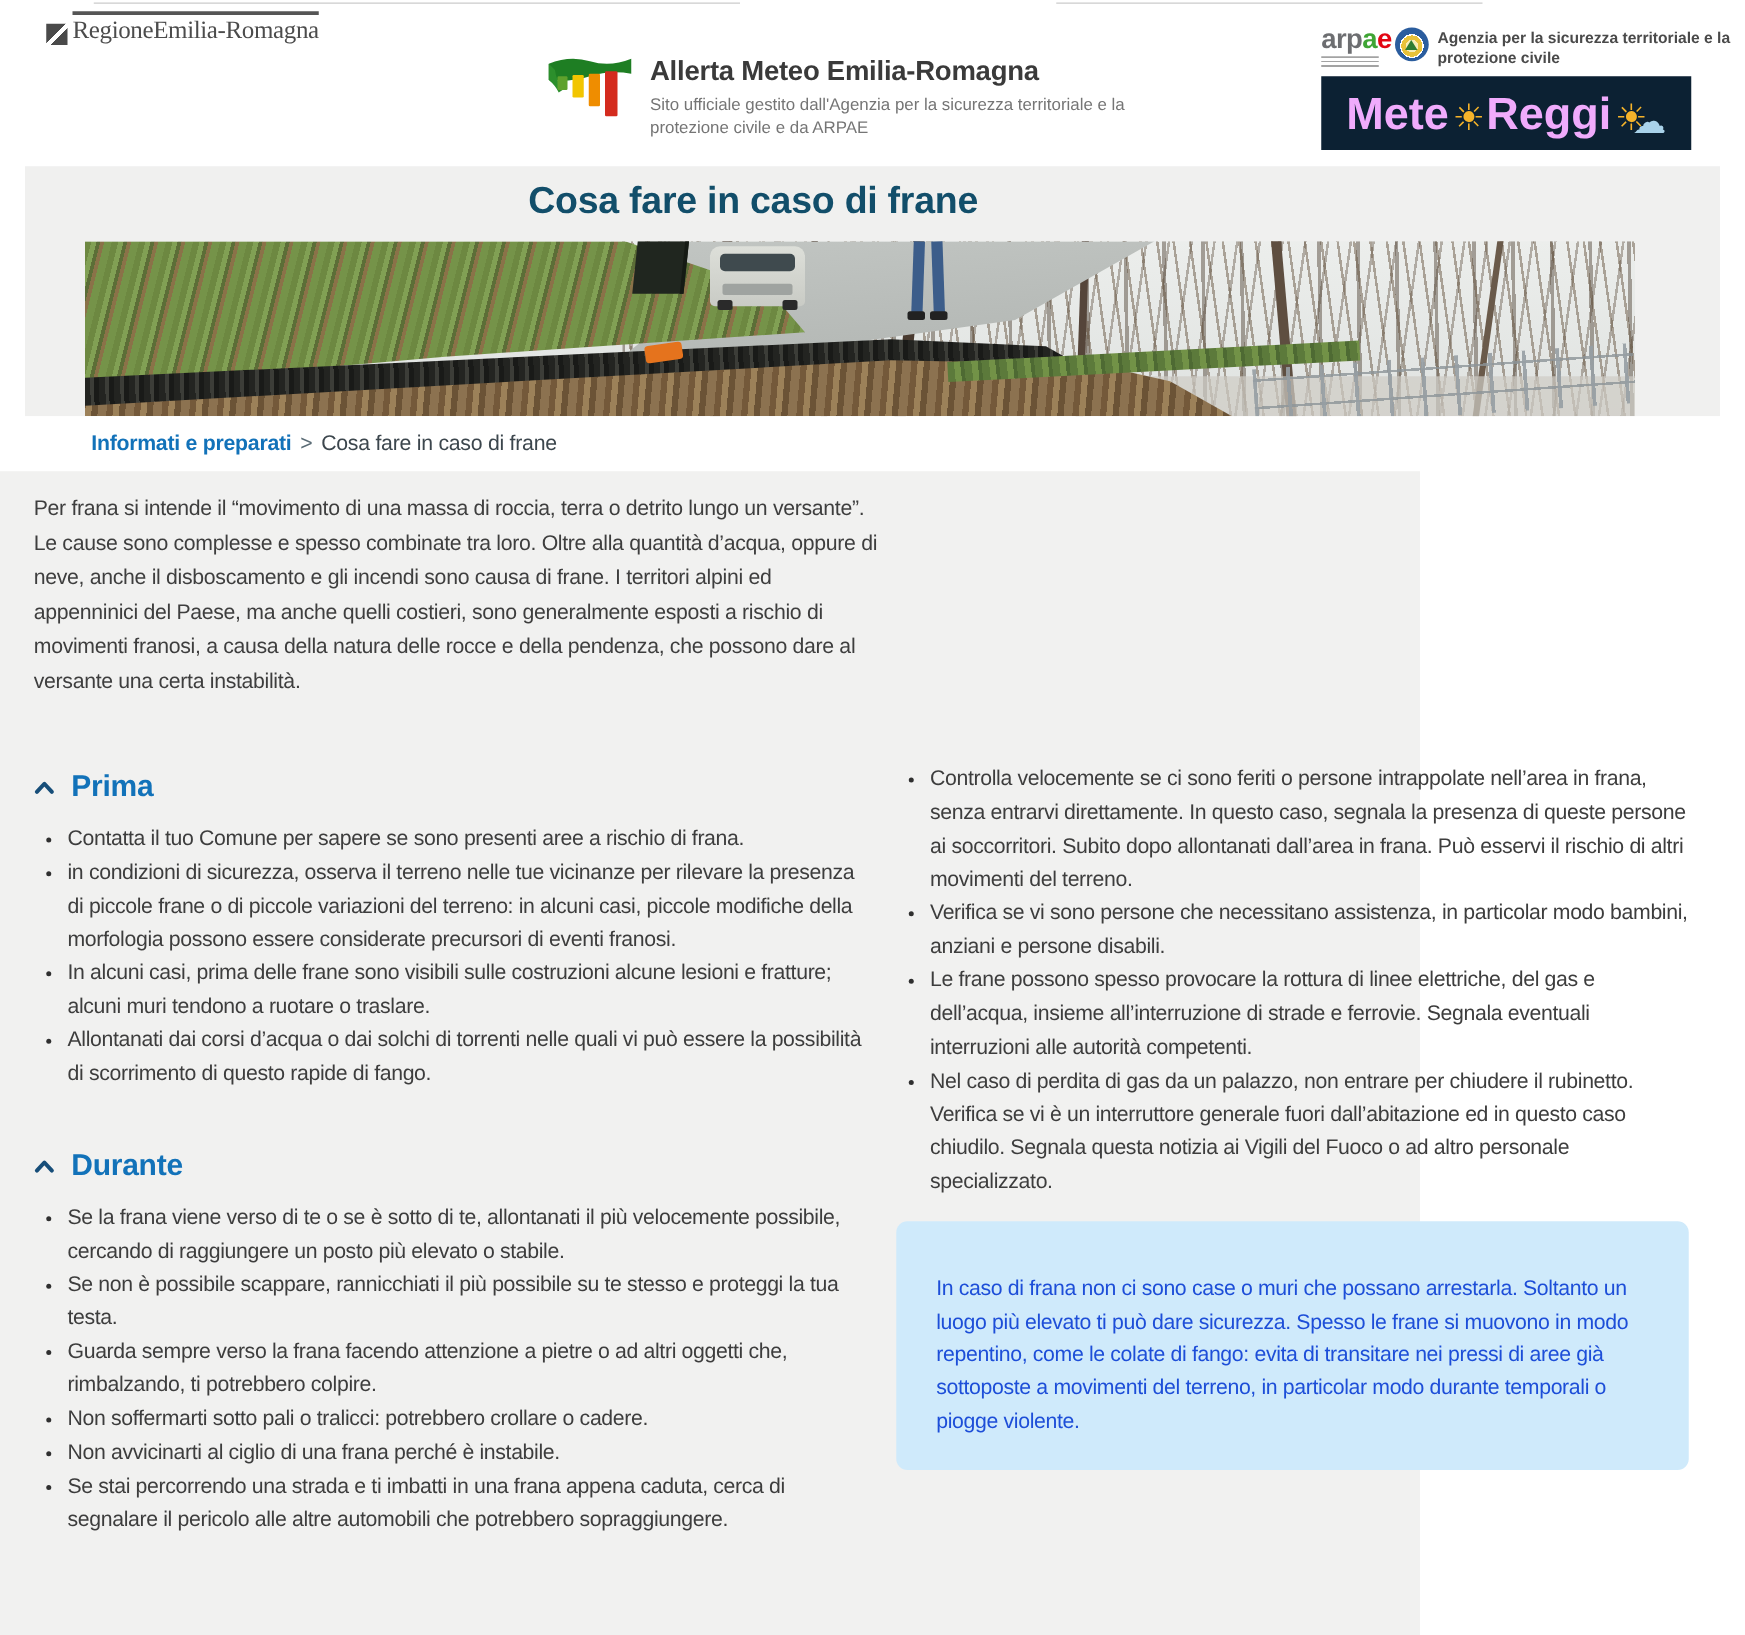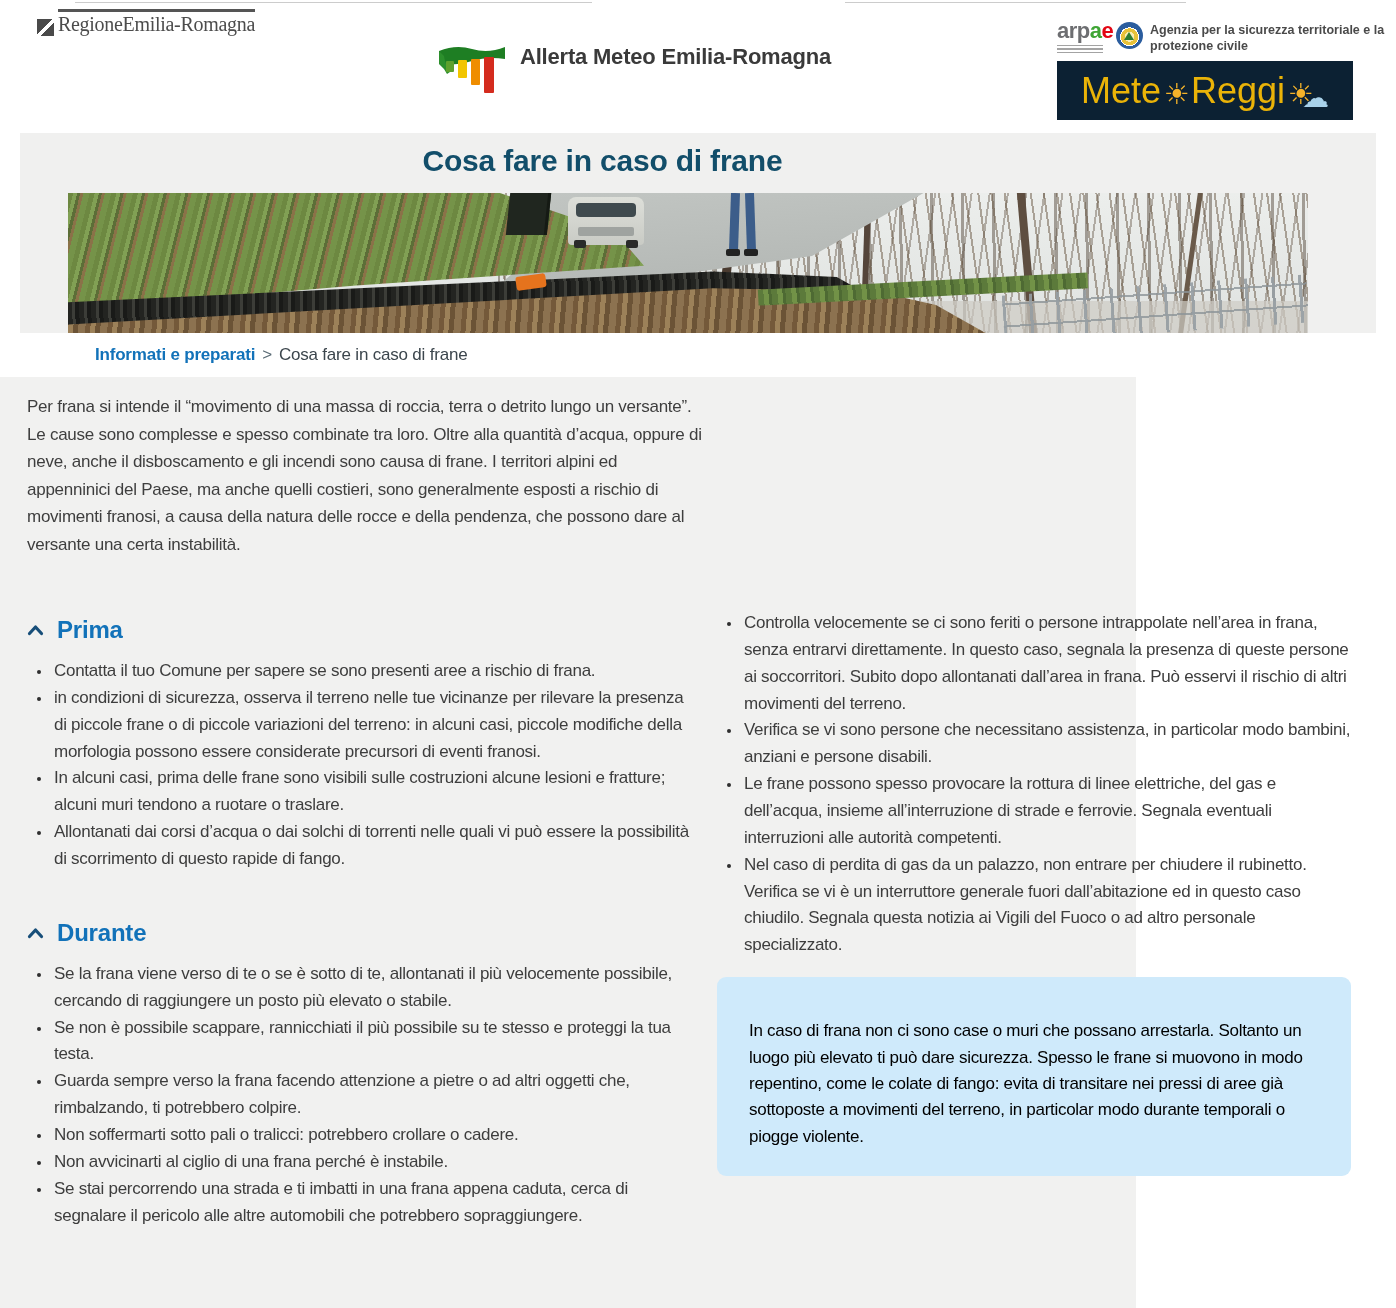--- a/index.html
+++ b/index.html
@@ -28,21 +28,21 @@
   .arpae-tag{width:46px;height:9px;margin-top:1px;background:repeating-linear-gradient(#a3a3a3 0 1.5px,transparent 1.5px 3.5px);}
 
   .pc-badge{position:absolute;left:1116px;top:22px;width:27px;height:27px;border-radius:50%;
     background:radial-gradient(circle at 50% 55%,#f7edb6 0 5px,#e8c23a 5px 8.5px,#ffffff 8.5px 9.5px,#2b5d9e 9.5px 14px);}
   .pc-badge::after{content:"";position:absolute;left:8px;top:10px;border-left:5px solid transparent;border-right:5px solid transparent;border-bottom:8px solid #2f7d32;}
 
   .agency-name{position:absolute;left:1150px;top:23px;width:250px;font-size:12.5px;font-weight:700;line-height:1.25;color:#4a4a4a;}
 
   .meteo-banner{position:absolute;left:1057px;top:61px;width:296px;height:59px;background:#0c2133;
     display:flex;align-items:center;justify-content:center;text-decoration:none;}
-  .mr-word{font-size:36px;font-weight:400;color:#eab308;letter-spacing:0px;text-align:right;}
+  .mr-word{font-size:36px;font-weight:700;color:#f0abfc;letter-spacing:0px;text-align:right;}
   .mr-sun{font-family:"DejaVu Sans",sans-serif;font-size:29px;color:#f5b32a;margin:6px 1px 0 3px;}
   .mr-cloud{font-family:"DejaVu Sans",sans-serif;font-size:27px;color:#a9d2ea;margin:14px 0 0 -13px;}
 
   
   .title-band{position:absolute;left:20px;top:133px;width:1356px;height:200px;background:#f0f0ef;}
   .page-title{position:absolute;left:0;top:11px;width:1165px;text-align:center;margin:0;
     font-size:30px;font-weight:600;color:#124e6a;letter-spacing:-0.2px;}
 
   .photo{position:absolute;left:48px;top:60px;width:1240px;height:140px;overflow:hidden;
     background:linear-gradient(#eceeec,#dfe2e0);}
@@ -84,21 +84,21 @@
   .ph-car .grille{position:absolute;left:10px;top:30px;width:56px;height:9px;background:#9fa3a0;border-radius:2px;}
   .ph-car .wheel{position:absolute;bottom:-3px;width:12px;height:8px;background:#2a2a2a;border-radius:2px;}
   .ph-car .wl{left:6px;} .ph-car .wr{right:6px;}
   .leg{position:absolute;top:0;width:9px;height:58px;background:#3c5d8a;}
   .lg1{left:662px;transform:rotate(2deg);} .lg2{left:678px;transform:rotate(-2deg);}
   .shoe{position:absolute;top:56px;width:14px;height:7px;background:#222;border-radius:2px;}
   .sh1{left:658px;} .sh2{left:676px;}
 
   
   .crumb-bar{position:absolute;left:0;top:333px;width:1396px;height:44px;background:#fff;display:flex;align-items:center;}
-  .crumb-inner{margin-left:95px;font-size:17px;letter-spacing:-0.2px;display:flex;align-items:center;gap:7px;}
+  .crumb-inner{margin-left:73px;font-size:17px;letter-spacing:-0.2px;display:flex;align-items:center;gap:7px;}
   .crumb-link{color:#1272b9;font-weight:700;text-decoration:none;}
   .crumb-sep{color:#5a6b75;font-weight:400;}
   .crumb-current{color:#3c464d;}
 
   
   .content{position:absolute;left:0;top:377px;width:1136px;height:931px;background:#f1f1f0;}
   .intro{position:absolute;left:27px;top:16px;width:676px;font-size:17px;line-height:1.62;letter-spacing:-0.25px;color:#3e3e3e;}
   .intro p{margin:0;}
 
   .col{position:absolute;top:219px;}
@@ -110,21 +110,21 @@
   .sec-h h2{margin:0;font-size:24px;font-weight:700;color:#1272b9;letter-spacing:-0.2px;}
   .chev{flex:0 0 auto;display:block;}
 
   ul.bullets{margin:14px 0 0 0;padding-left:25px;list-style:disc;}
   ul.bullets li{padding-left:2px;font-size:17px;line-height:1.58;letter-spacing:-0.28px;color:#3d3d3d;}
   ul.bullets li::marker{color:#2f2f2f;font-size:0.85em;}
 
   .ricorda{margin-top:18px;background:#cfeafb;border-radius:9px;padding:26px 28px 26px 32px;}
   .ricorda-h{display:flex;align-items:center;gap:16px;}
   .ricorda-h h2{margin:0;font-size:24px;font-weight:700;color:#0d4a66;letter-spacing:-0.2px;}
-  .ricorda p{margin:15px 0 0 0;font-size:17px;line-height:1.55;letter-spacing:-0.28px;color:#000000;}
+  .ricorda p{margin:15px 0 0 0;font-size:17px;line-height:1.55;letter-spacing:-0.28px;color:#1d4ed8;}
 </style>
 </head>
 <body>
 
 <div class="page">
 
   <div class="topline l1"></div>
   <div class="topline l2"></div>
 
   <a class="region-logo">
@@ -136,20 +136,21 @@
     <svg width="68" height="58" viewBox="0 0 68 58">
       <path d="M1 7 Q18 0 34 5 T67 3 L67 15 Q50 12 34 17 T1 20 Z" fill="#1e7e23"></path>
       <path d="M1 7 L1 20 Q6 24 9 30 L12 28 Q7 20 6 12 Z" fill="#2c8f2c"></path>
       <rect x="8" y="17" width="8" height="11" rx="1" fill="#5ea12c"></rect>
       <rect x="20" y="16" width="9" height="18" rx="1" fill="#f2c500"></rect>
       <rect x="33" y="15" width="9" height="26" rx="1" fill="#ef8d00"></rect>
       <rect x="46" y="13" width="10" height="36" rx="1" fill="#d42b1e"></rect>
     </svg>
     <span class="brand-text">
       <span class="brand-title">Allerta Meteo Emilia-Romagna</span>
+      <span class="brand-sub">Sito ufficiale gestito dall'Agenzia per la sicurezza territoriale e la protezione civile e da ARPAE</span>
     </span>
   </a>
 
   <a class="arpae">
     <div class="arpae-word"><span class="g1">arp</span><span class="g2">a</span><span class="g3">e</span></div>
     <div class="arpae-tag"></div>
   </a>
 
   <div class="pc-badge"></div>
   <div class="agency-name">Agenzia per la sicurezza territoriale e la protezione civile</div>

